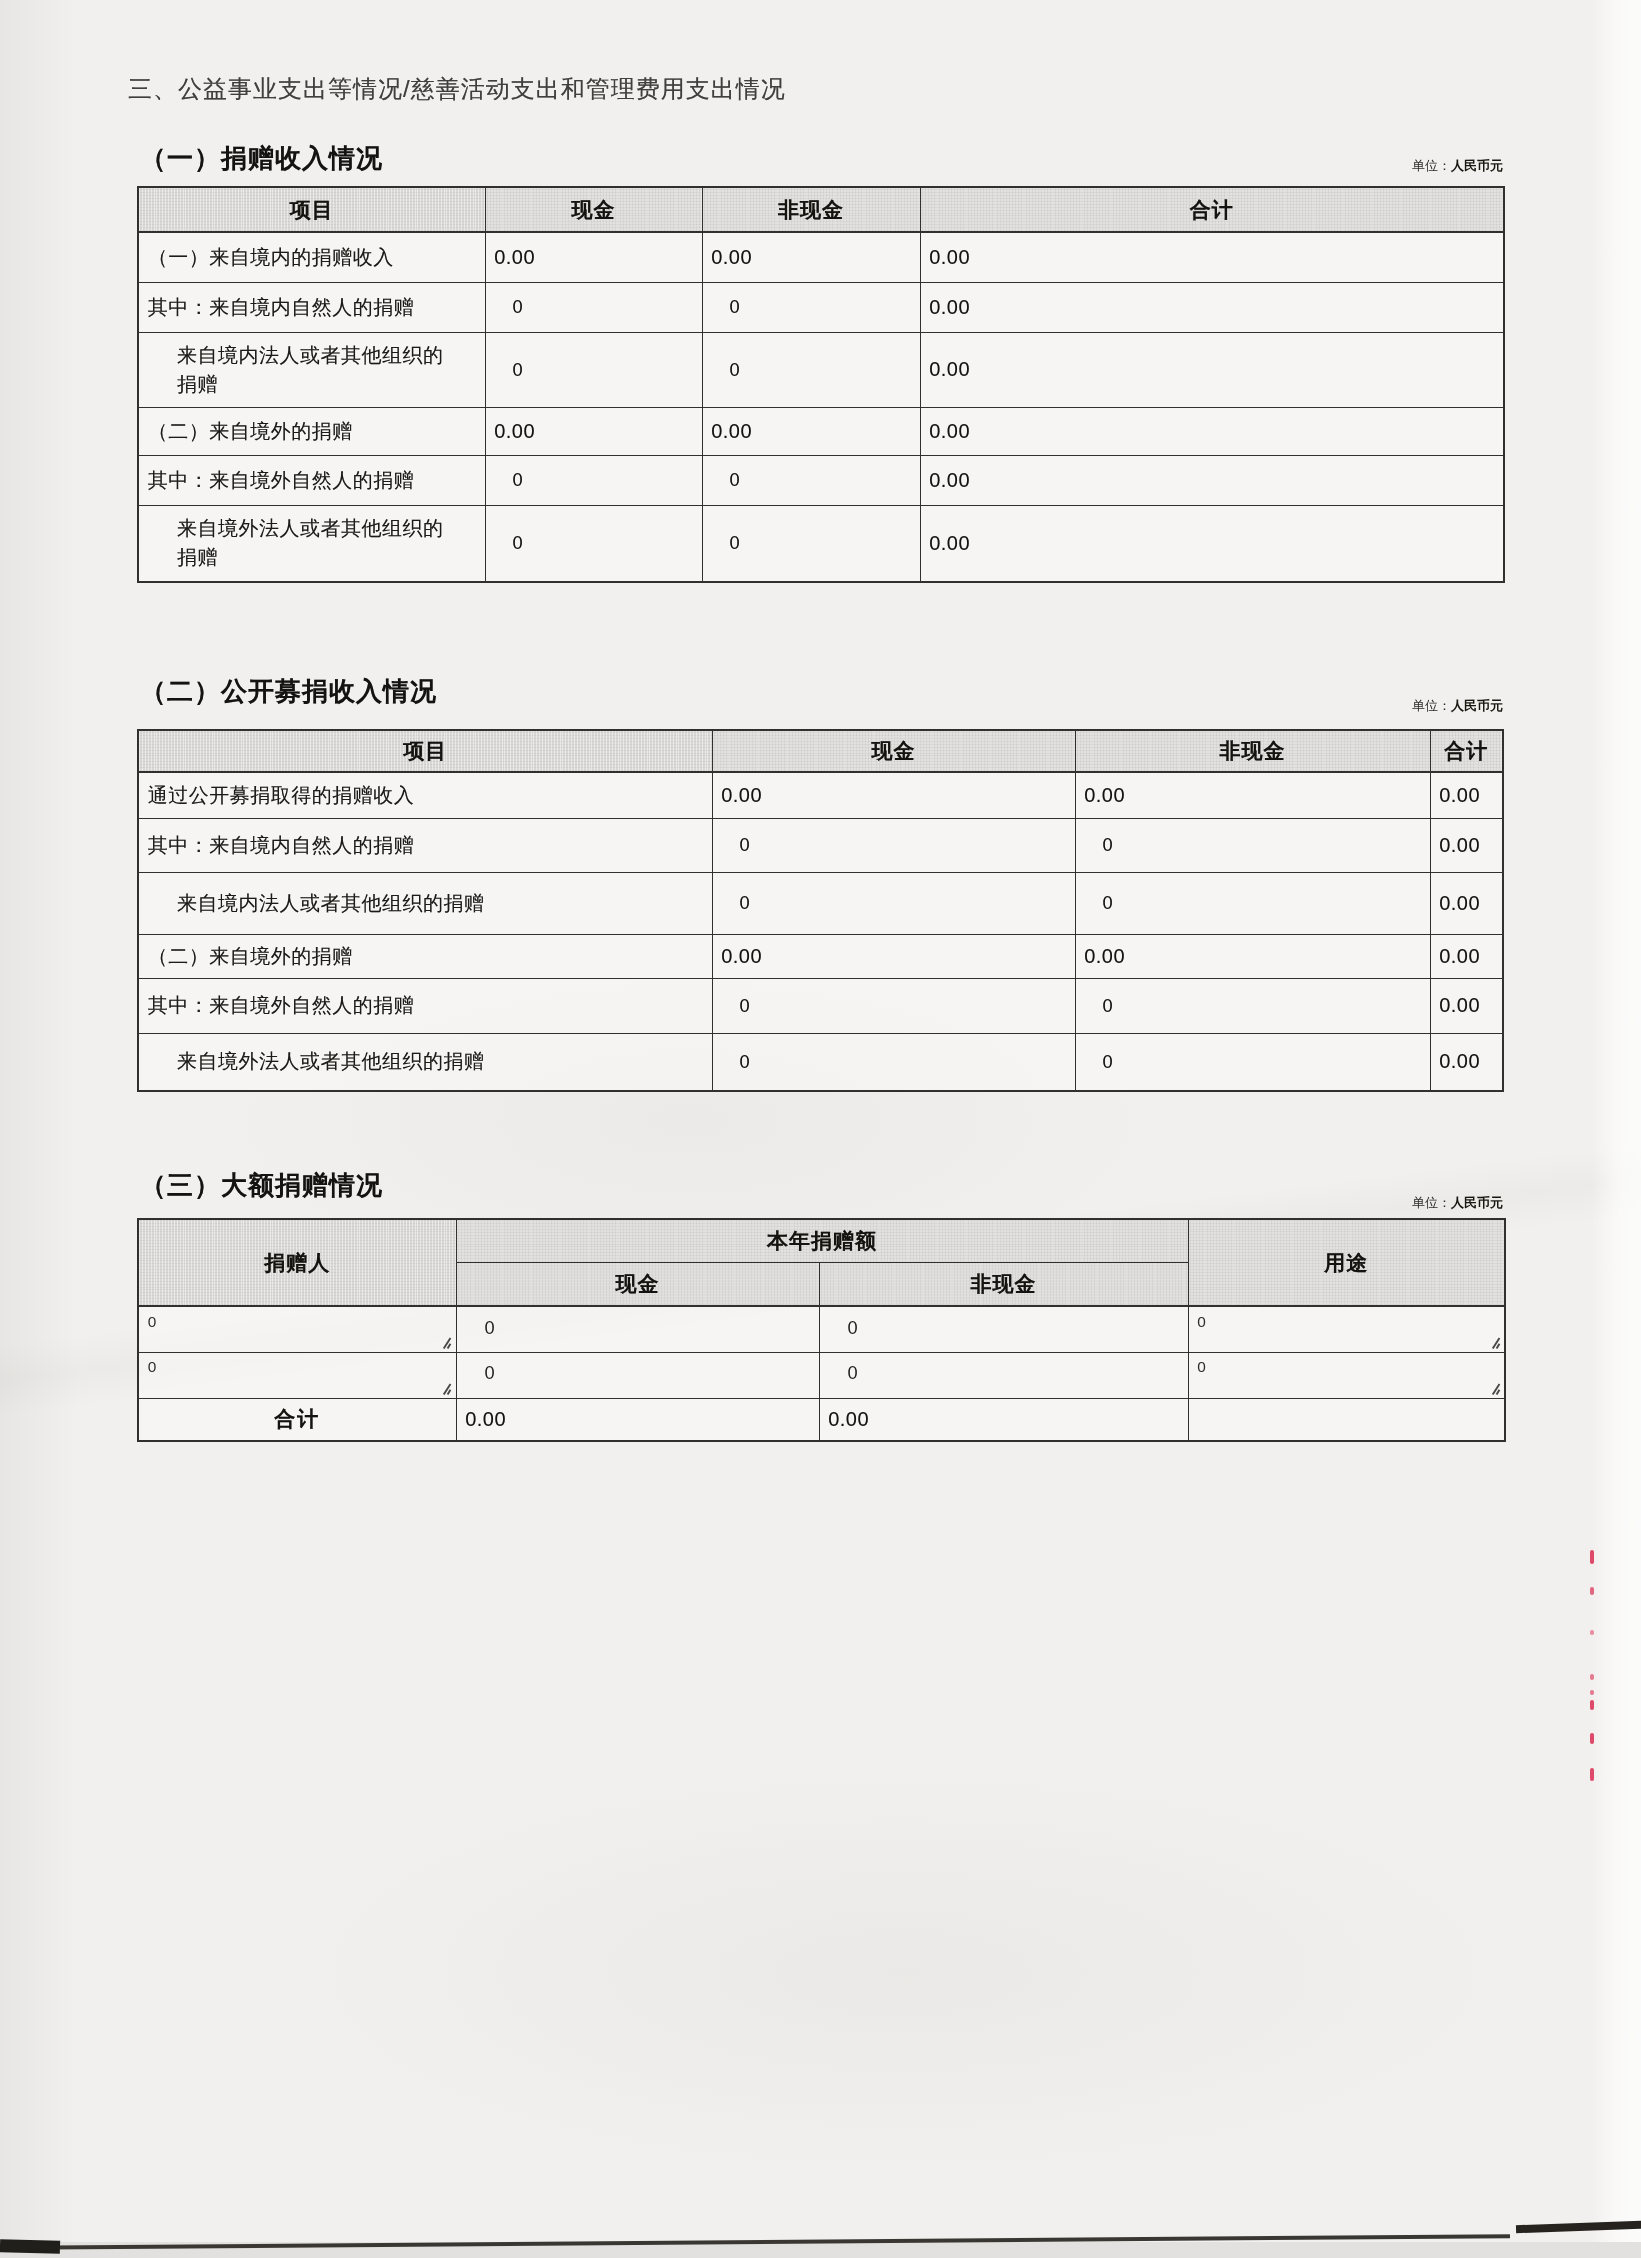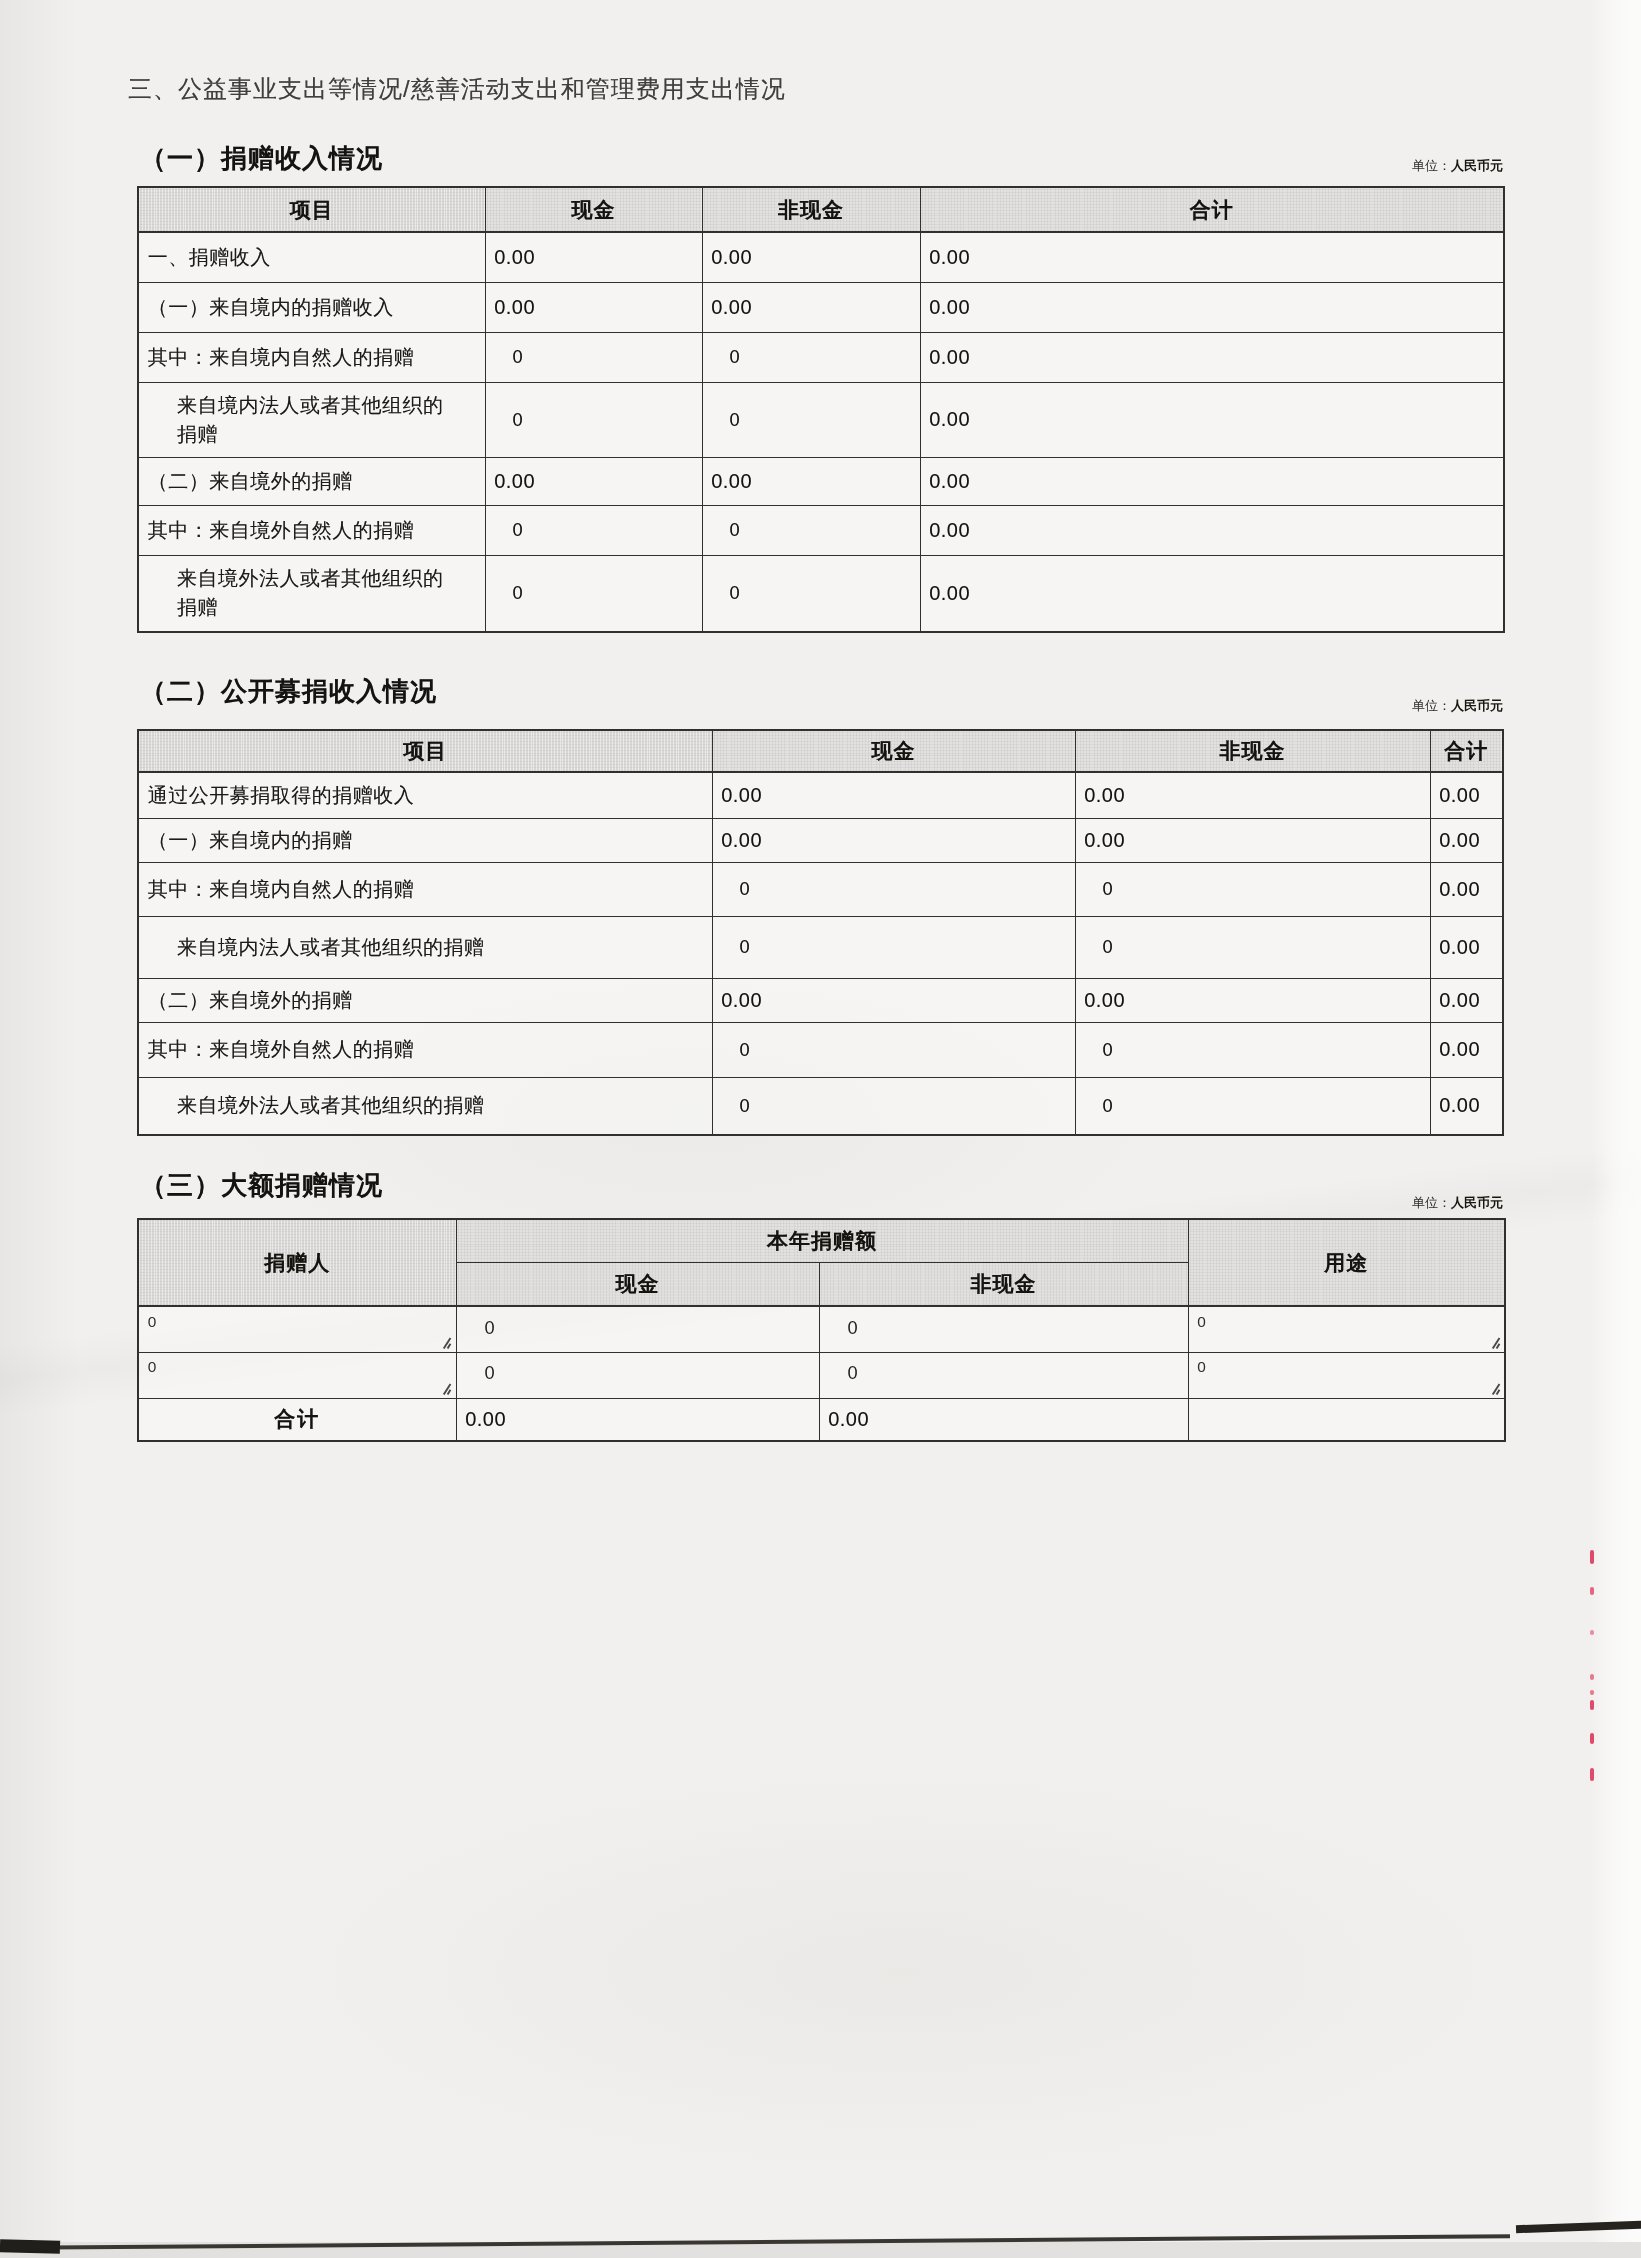--- a/index.html
+++ b/index.html
@@ -133,26 +133,20 @@
       <thead>
         <tr style="height:45px">
           <th>项目</th>
           <th>现金</th>
           <th>非现金</th>
           <th>合计</th>
         </tr>
       </thead>
       <tbody id="t1body">
           <tr style="height: 50px;">
-            <td class="label">一、捐赠收入</td>
-            <td class="val">0.00</td>
-            <td class="val">0.00</td>
-            <td class="val">0.00</td>
-          </tr>
-          <tr style="height: 50px;">
             <td class="label">（一）来自境内的捐赠收入</td>
             <td class="val">0.00</td>
             <td class="val">0.00</td>
             <td class="val">0.00</td>
           </tr>
           <tr style="height: 50px;">
             <td class="label">其中：来自境内自然人的捐赠</td>
             <td class="val zero">0</td>
             <td class="val zero">0</td>
             <td class="val">0.00</td>
@@ -199,26 +193,20 @@
         <tr style="height:42px">
           <th>项目</th>
           <th>现金</th>
           <th>非现金</th>
           <th>合计</th>
         </tr>
       </thead>
       <tbody id="t2body">
           <tr style="height: 46px;">
             <td class="label">通过公开募捐取得的捐赠收入</td>
-            <td class="val">0.00</td>
-            <td class="val">0.00</td>
-            <td class="val">0.00</td>
-          </tr>
-          <tr style="height: 44px;">
-            <td class="label">（一）来自境内的捐赠</td>
             <td class="val">0.00</td>
             <td class="val">0.00</td>
             <td class="val">0.00</td>
           </tr>
           <tr style="height: 54px;">
             <td class="label">其中：来自境内自然人的捐赠</td>
             <td class="val zero">0</td>
             <td class="val zero">0</td>
             <td class="val">0.00</td>
           </tr>

